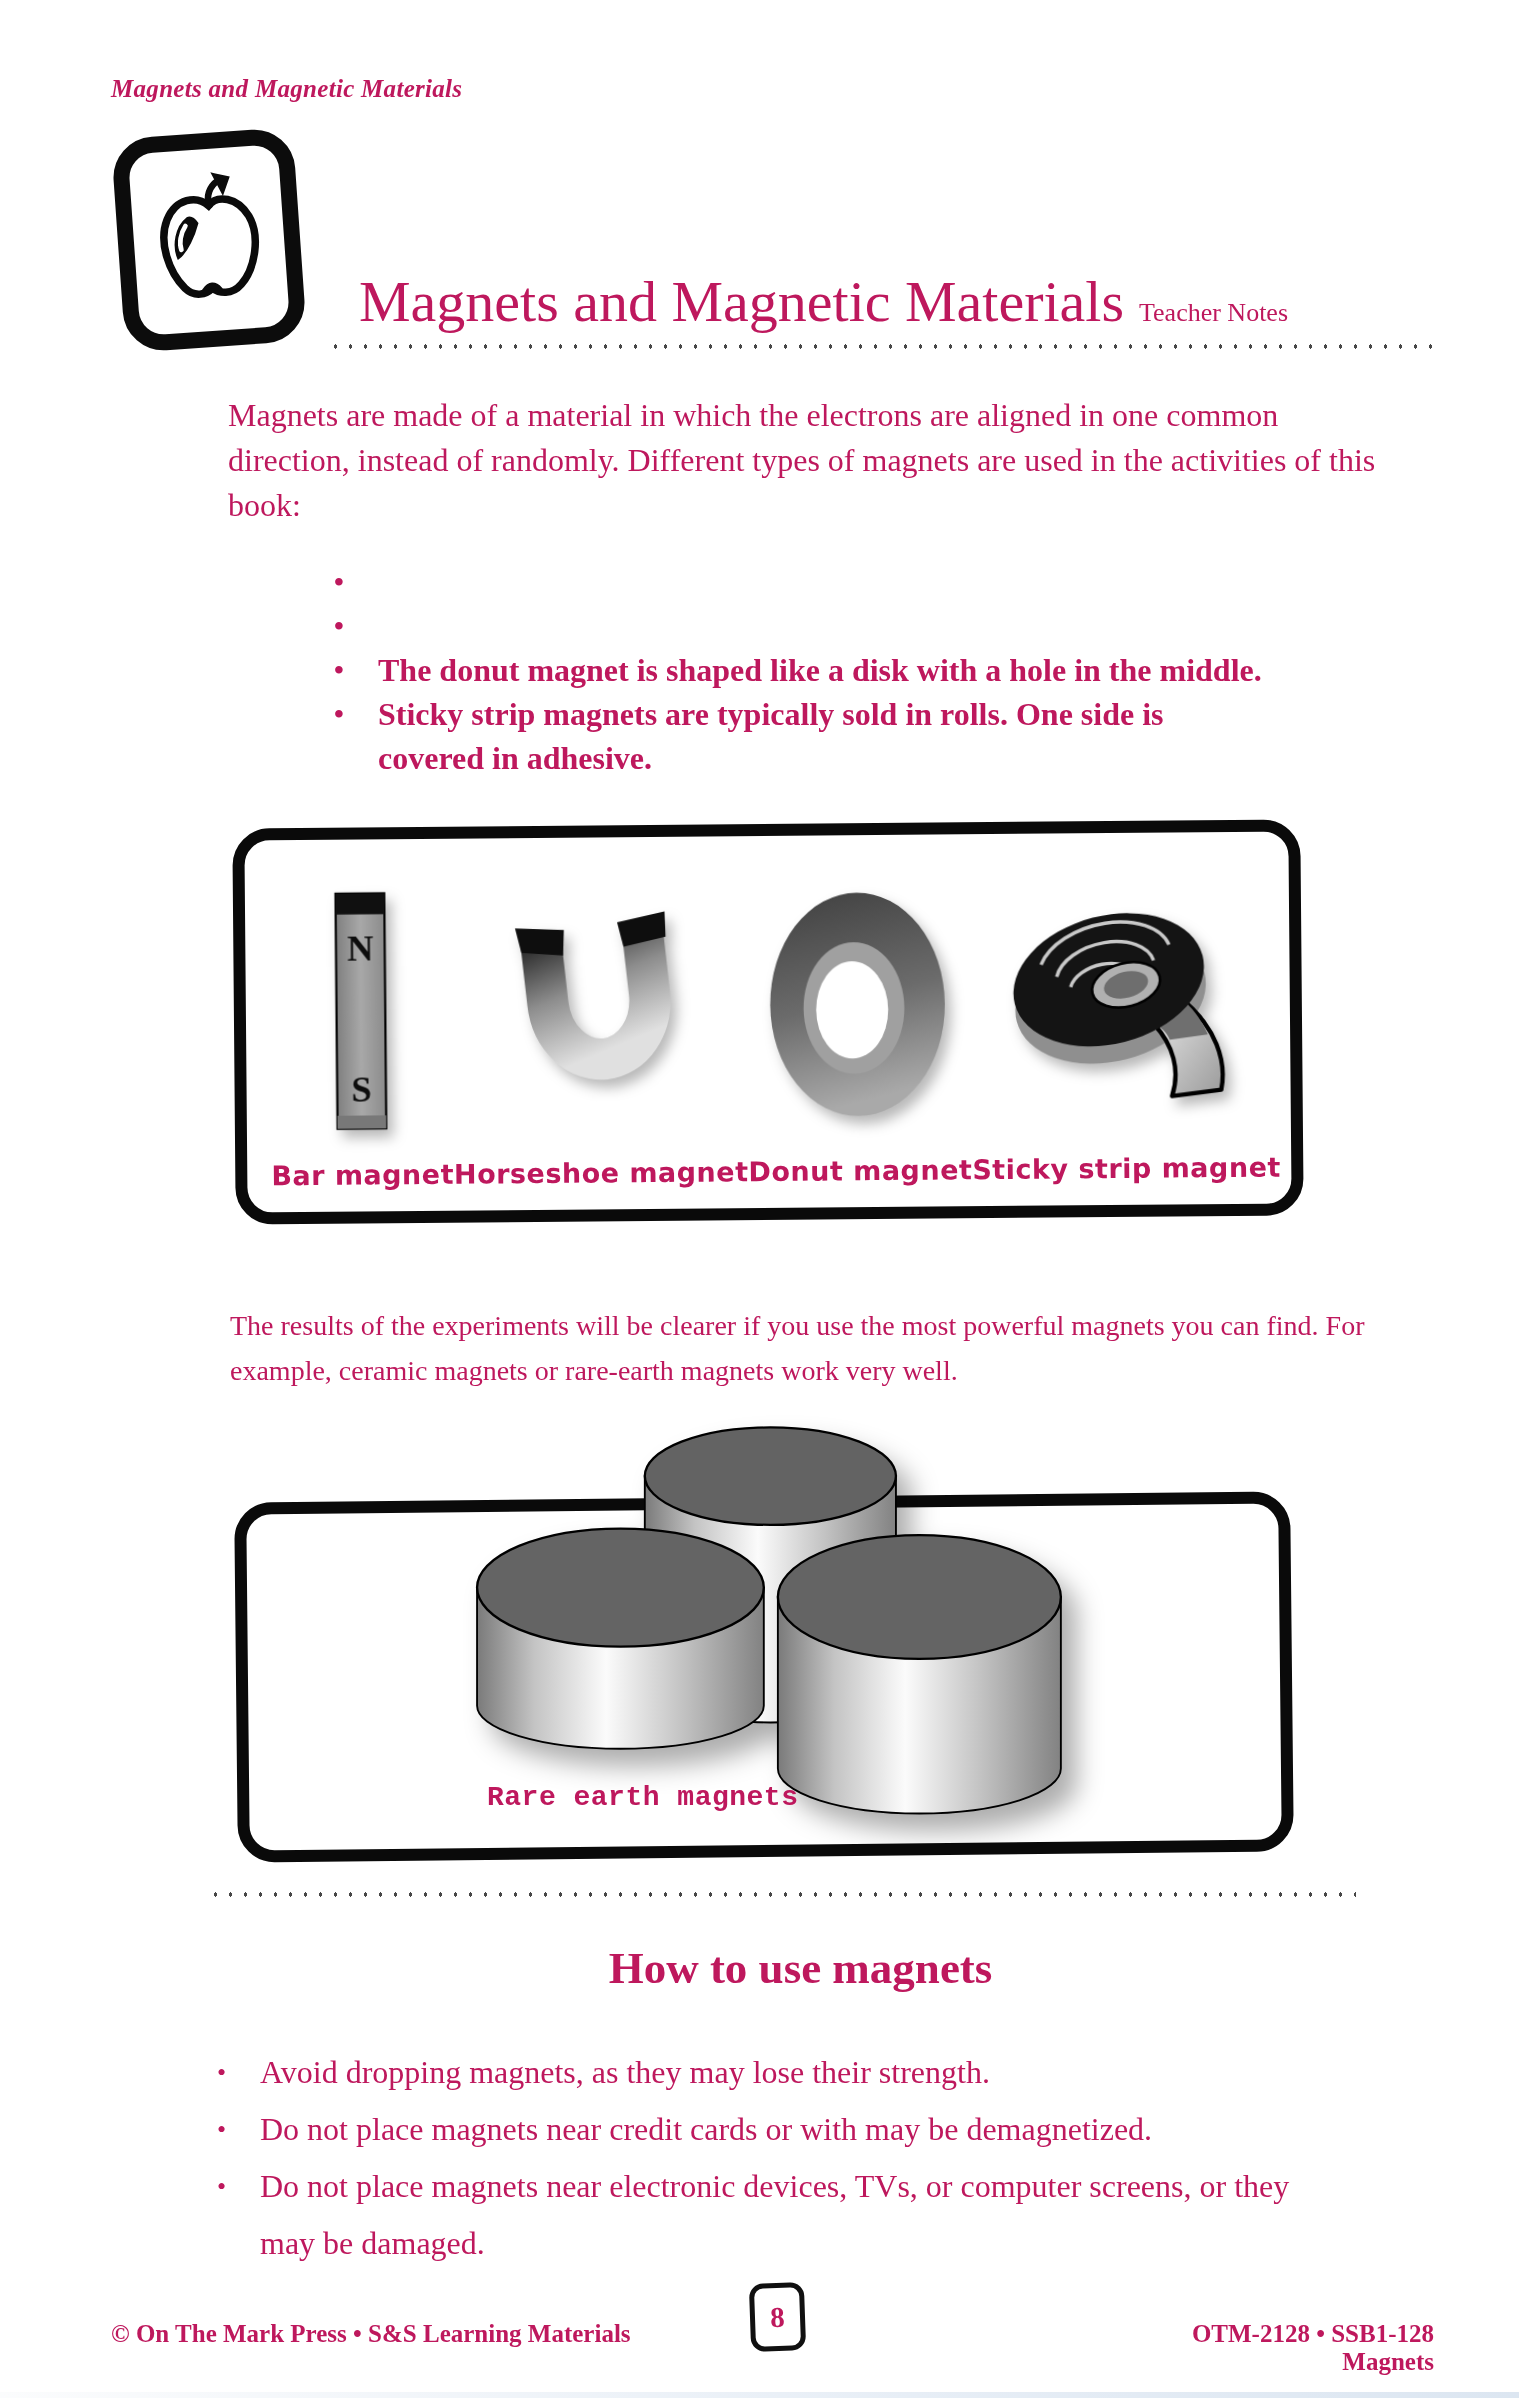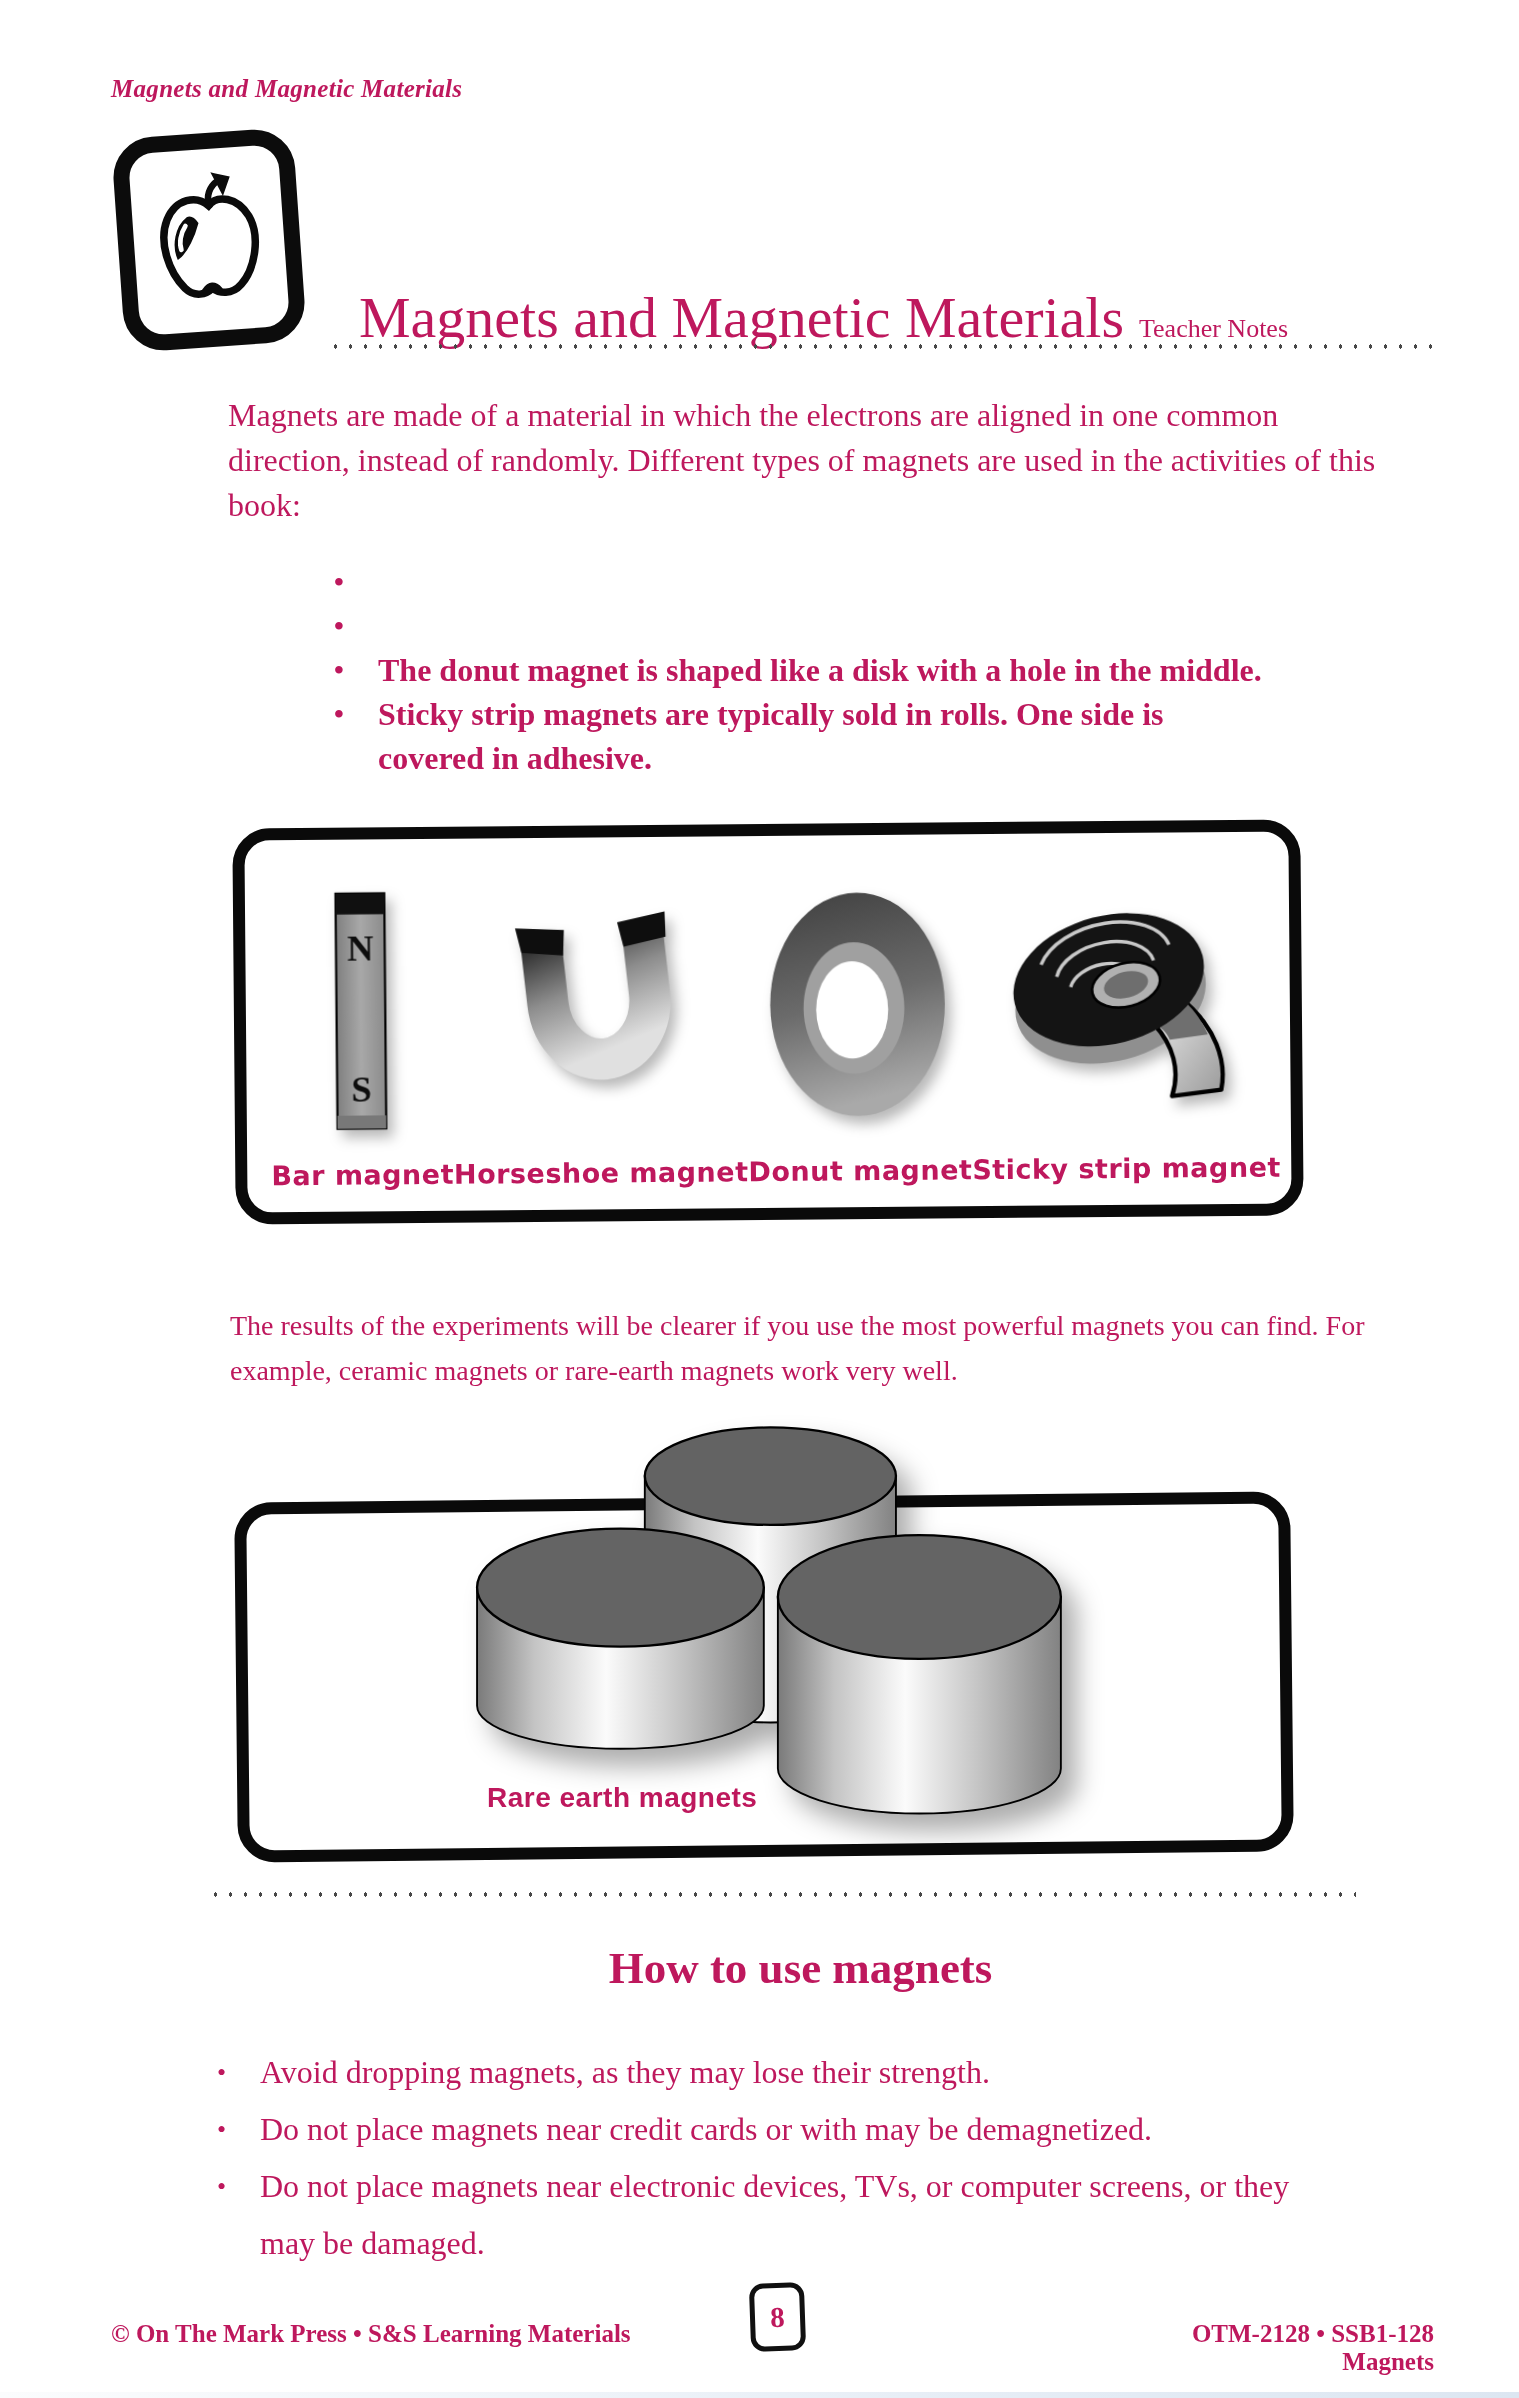--- a/index.html
+++ b/index.html
@@ -6,21 +6,21 @@
   .page{position:relative;width:1520px;height:2399px;margin:0 auto;background:#ffffff;
         font-family:"Liberation Serif",serif;color:#be185d;overflow:hidden;}
 
   .running-head{position:absolute;left:111px;top:75px;font-size:25px;font-weight:bold;
                 font-style:italic;letter-spacing:0.3px;}
 
   .apple-badge{position:absolute;left:118px;top:133px;width:150px;height:182px;
                border:16px solid #0c0c0c;border-radius:41px;transform:rotate(-4deg);
                display:flex;align-items:center;justify-content:center;background:#fff;}
 
-  .title-line{position:absolute;left:359px;top:284px;white-space:nowrap;}
+  .title-line{position:absolute;left:359px;top:268px;white-space:nowrap;}
   .title-line h1{display:inline;font-size:58px;font-weight:400;margin:0;}
   .subtitle{font-size:26px;margin-left:11.2px;}
 
   .dots{position:absolute;height:11.2px;
         background-image:radial-gradient(ellipse 2.5px 3.9px at center,#474747 62%,transparent 63%);
         background-size:15px 11.2px;background-repeat:repeat-x;}
   .title-dots{left:328px;top:341px;width:1110px;}
   .mid-dots{left:208px;top:1889px;width:1148px;}
 
   .intro{position:absolute;left:214px;top:379px;width:1171px;margin:14px;font-size:32px;line-height:45px;}
@@ -38,21 +38,21 @@
 
   .figure-grid{display:flex;height:100%;padding:22.5px 24px 20.6px;box-sizing:border-box;}
   .fig-cell{flex:1;display:flex;flex-direction:column;align-items:center;justify-content:space-between;}
   .fig-art{flex:1;display:flex;align-items:center;justify-content:center;}
   .fig-art svg{filter:drop-shadow(6.6px 8.4px 6.6px rgba(0,0,0,.28));}
   .fig-label{font-family:"DejaVu Sans",sans-serif;font-weight:bold;font-size:27px;
              letter-spacing:0.5px;white-space:nowrap;}
 
   .cylinders{position:absolute;left:433px;top:1418px;width:656px;height:417px;
              filter:drop-shadow(15px 17px 13px rgba(0,0,0,.32));}
-  .fig2-label{position:absolute;left:487px;top:1782px;font-family:Liberation Sans, sans-serif;
+  .fig2-label{position:absolute;left:487px;top:1782px;font-family:Liberation Mono, monospace;
               font-weight:bold;font-size:28px;letter-spacing:0.5px;}
 
   .howto-heading{position:absolute;left:214px;top:1926px;width:1141px;margin:16px;text-align:center;
                  font-size:45px;font-weight:bold;}
 
   .usage-list{position:absolute;left:217px;top:2044px;width:1087px;margin:0;padding:0;list-style:none;
               font-size:32px;line-height:57px;}
   .usage-list li{display:flex;}
   .usage-list .marker{width:43px;flex:none;font-size:26px;}
 

